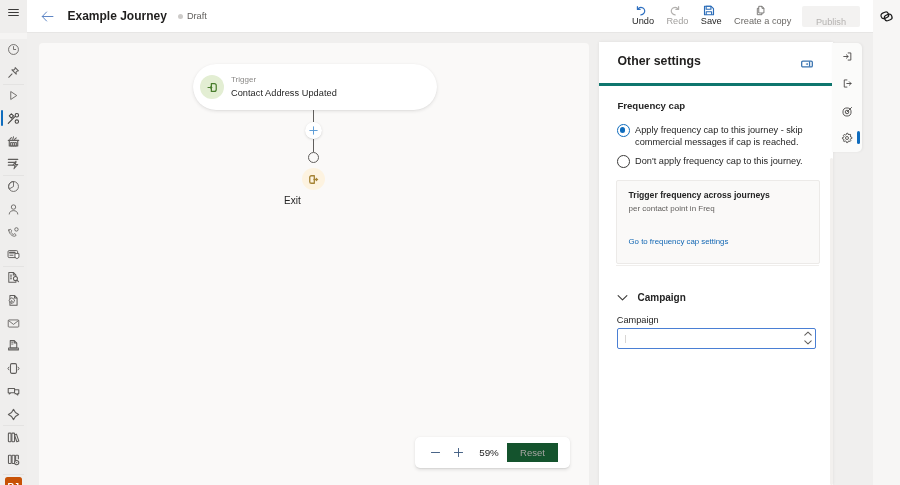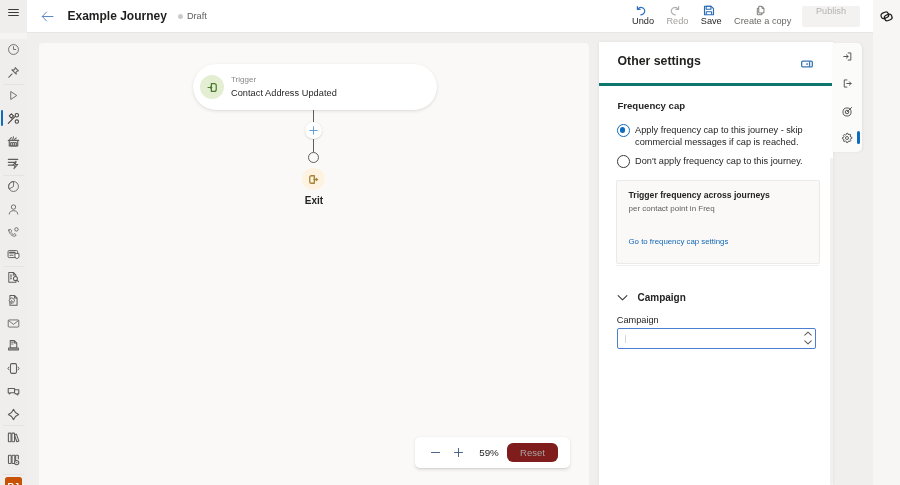--- a/index.html
+++ b/index.html
@@ -32,21 +32,21 @@
   .status-label { font-size:9.2px; color:#605e5c; }
 
   .topbar-actions { margin-left:auto; display:flex; align-items:center; height:32px; padding-right:13px; }
   .cmd { display:flex; align-items:center; height:24px; padding:0 4.2px; border-radius:2px;flex-direction:column; }
   .cmd .ci { width:12px; height:12px; display:flex; align-items:center; justify-content:center; }
   .cmd .cl { font-size:9.2px; margin-left:4px; color:#242424; }
   .cmd.disabled .cl { color:#a19f9d; }
   .cmd.grayed .cl { color:#6b6966; }
   .publish-btn {
     height:21px; width:58px; background:#f3f2f1; border-radius:2px;
-    display:flex; align-items:flex-start; justify-content:center; margin-left:6.5px;
+    display:flex; align-items:flex-end; justify-content:center; margin-left:6.5px;
   }
   .publish-btn span { font-size:9.2px; color:#b5b3b1; }
   .copilot-wrap { position:absolute; left:873px; top:0; width:27px; height:32px; display:flex; align-items:center; justify-content:center; z-index:5; }
 
   
   .navrail {
     position:absolute; left:0; top:45px; width:27px; height:452px;
     background:#efeeed; display:flex; flex-direction:column; align-items:center;
     padding-top:0px; margin-top:-6.4px;
   }
@@ -96,32 +96,32 @@
     display:flex; align-items:center; justify-content:center;
   }
   .dot-node {
     position:absolute; width:11px; height:11px; border-radius:50%;
     background:#faf9f8; border:1px solid #605e5c;
   }
   .exit-circle {
     position:absolute; width:23px; height:22px; border-radius:50%; background:#fdf3e0;
     display:flex; align-items:center; justify-content:center;
   }
-  .exit-label { position:absolute; font-size:10px; color:#242424; text-align:center; width:60px;font-weight:bold; }
+  .exit-label { position:absolute; font-size:10px; color:#242424; text-align:left; width:60px; }
 
   .zoombar {
     position:absolute; left:376px; top:394px; width:155px; height:31px;
     background:#fff; border-radius:5px;
     box-shadow:0 1.2px 3.6px rgba(0,0,0,0.10), 0 0.3px 0.9px rgba(0,0,0,0.06);
     display:flex; align-items:center;
   }
   .zoom-btn { width:23px; height:26px; display:flex; align-items:center; justify-content:center; }
   .zoom-level { font-size:9.8px; color:#242424; margin-left:2px; width:34px; text-align:center; }
   .zoom-reset {
-    margin-left:1px; height:18.5px; width:51px; background:#7f1d1d; border-radius:6px;
+    margin-left:1px; height:18.5px; width:51px; background:#14532d; border-radius:0;
     display:flex; align-items:center; justify-content:center;
   }
   .zoom-reset span { font-size:9.5px; color:#a7a5a3; }
 
   
   .panel {
     position:absolute; left:599px; top:42px; width:234px; height:443px;
     background:#ffffff;
     box-shadow:0 0 3px rgba(0,0,0,0.08);
   }

